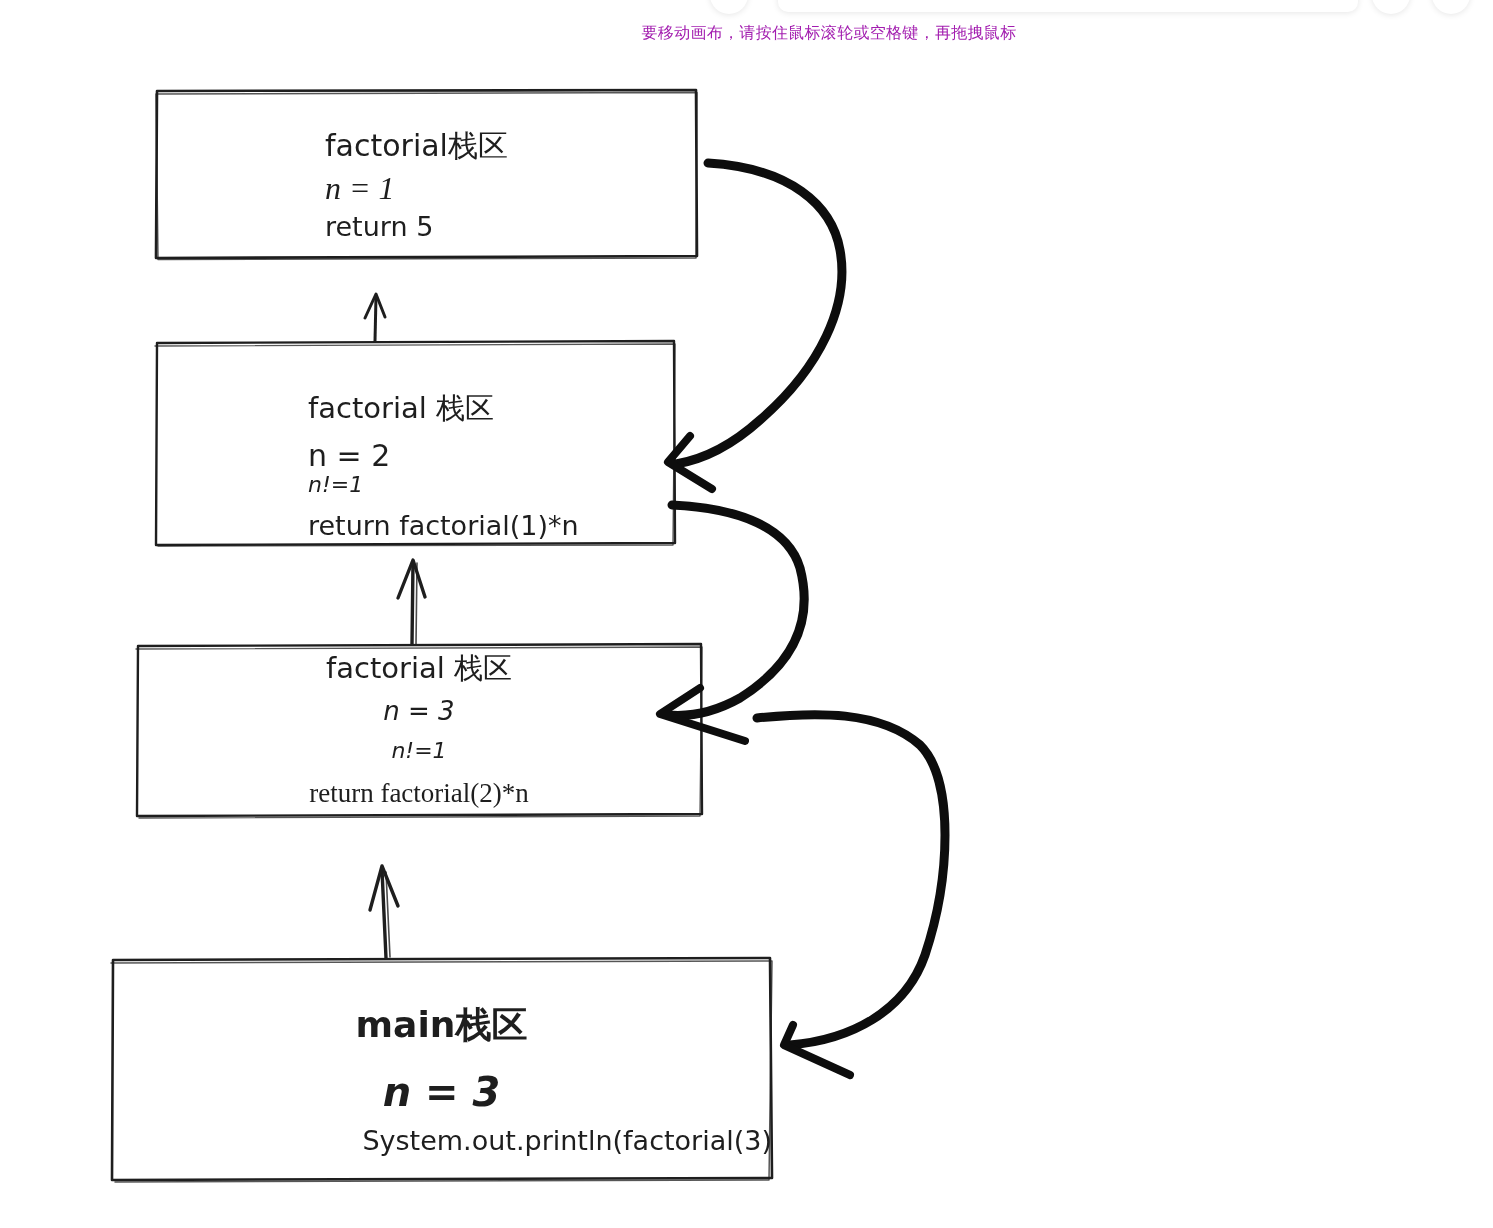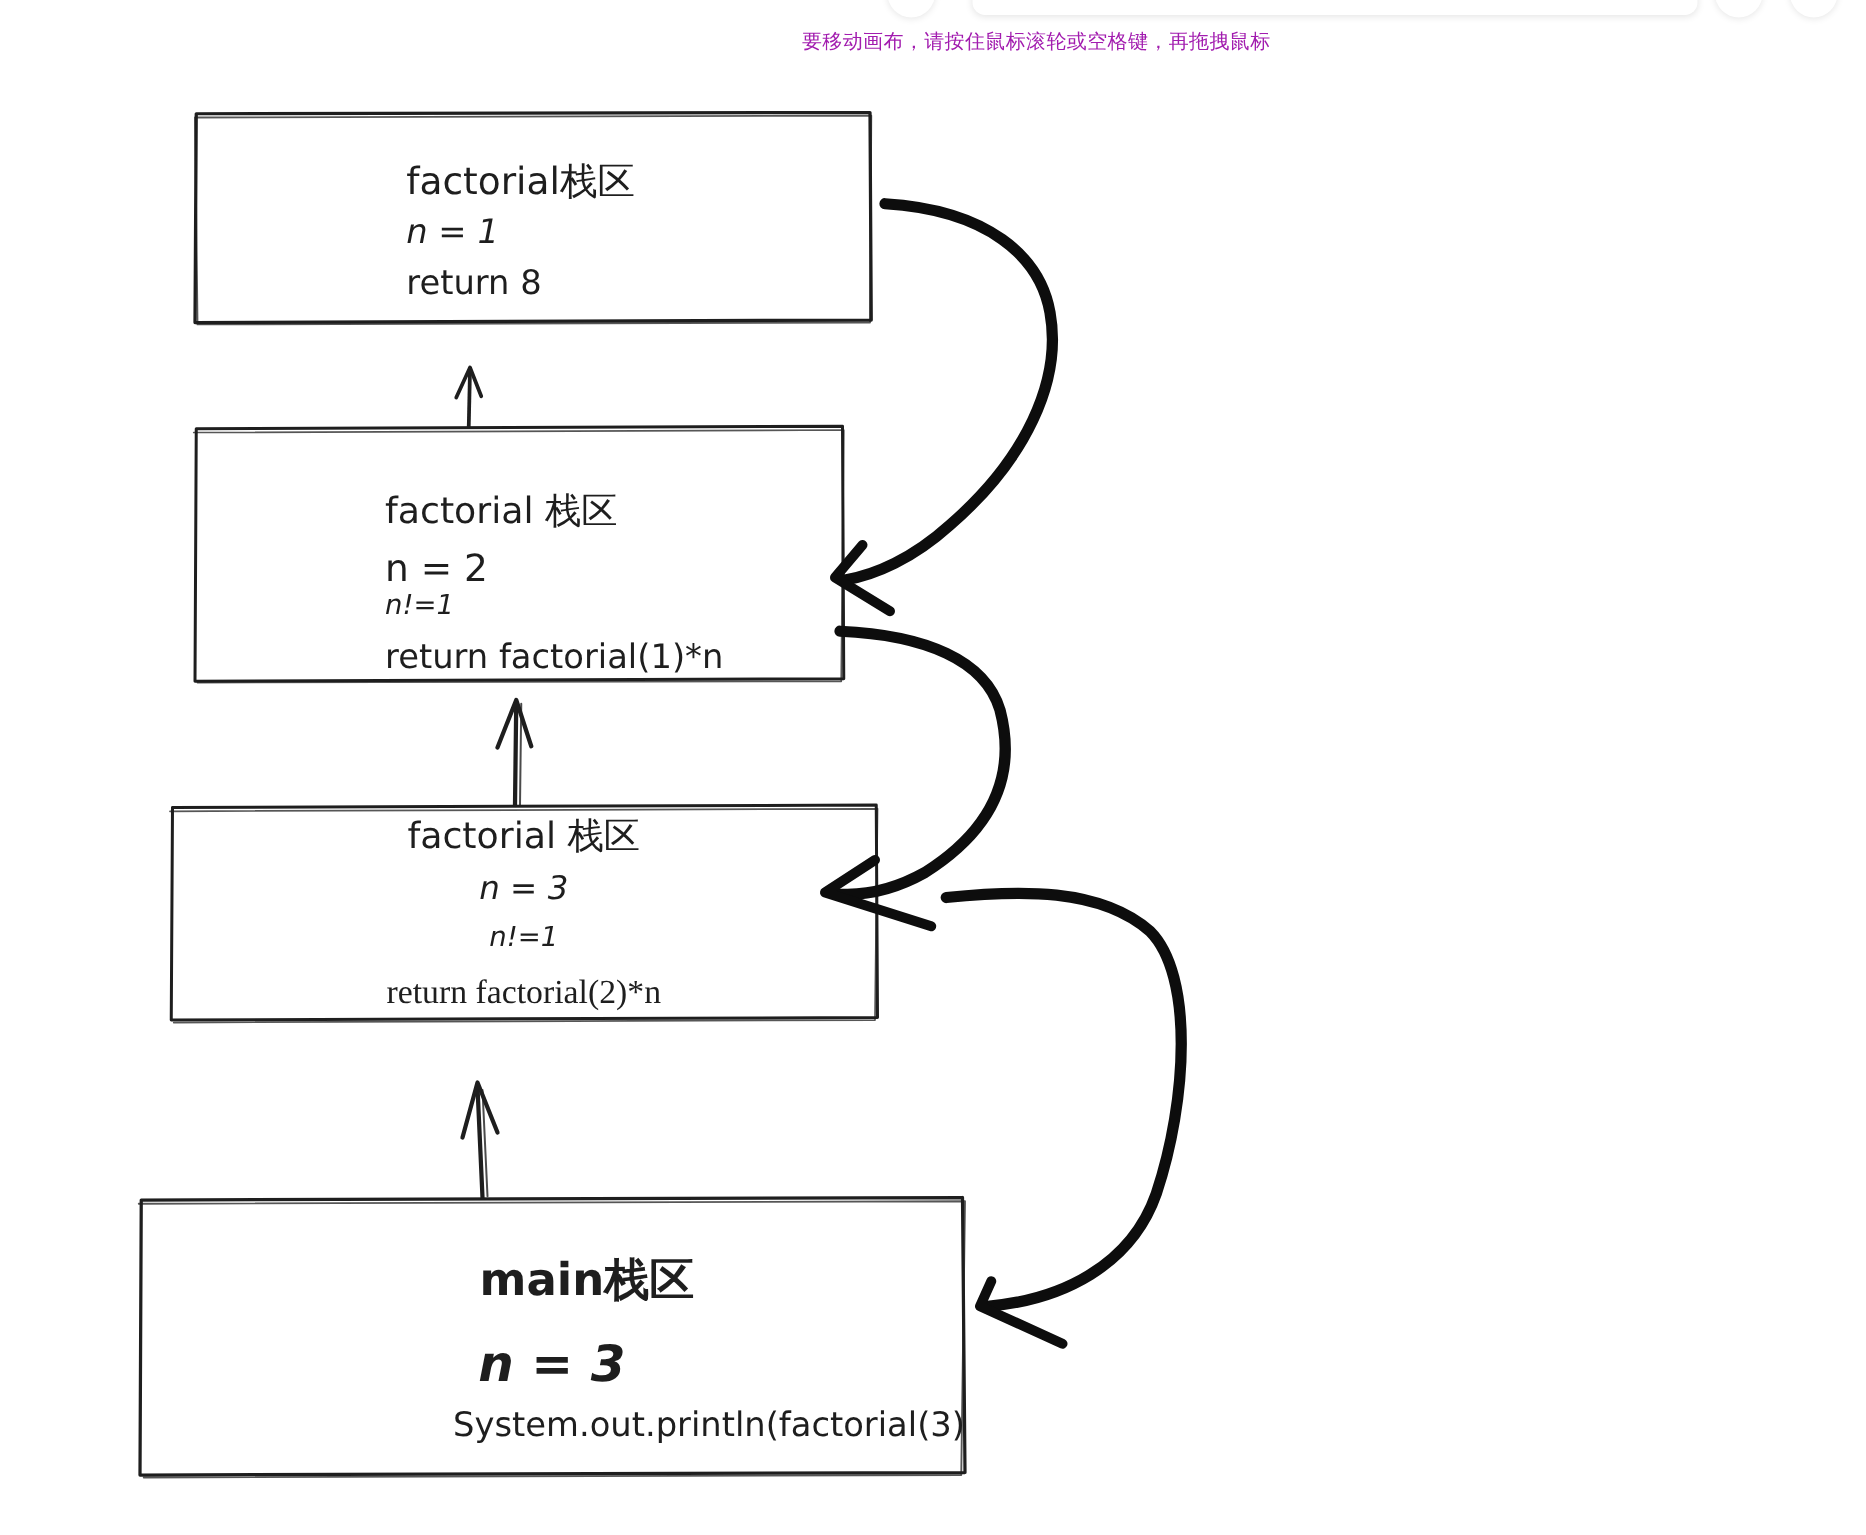--- a/index.html
+++ b/index.html
@@ -92,37 +92,37 @@
   .frame-text {
     position: absolute;
     color: #1e1e1e;
     font-family: "DejaVu Sans", "Liberation Sans", sans-serif;
     white-space: pre;
     line-height: 1.0;
   }
 
   
   #box1-l1 { left: 325px; top: 131px; font-size: 30px; }
-  #box1-l2 { left: 325px; top: 172px; font-size: 27px; font-style: italic; }
+  #box1-l2 { left: 325px; top: 172px; font-size: 32px; font-style: italic; font-family: Liberation Serif, serif; }
   #box1-l3 { left: 325px; top: 213px; font-size: 27px; }
 
   
   #box2-l1 { left: 308px; top: 394px; font-size: 29px; }
   #box2-l2 { left: 308px; top: 441px; font-size: 30px; }
   #box2-l3 { left: 308px; top: 474px; font-size: 22px; font-style: italic; }
   #box2-l4 { left: 308px; top: 512px; font-size: 27px; }
 
   
   #box3-l1 { left: 136px; top: 654px; width: 566px; text-align: center; font-size: 29px; }
   #box3-l2 { left: 136px; top: 698px; width: 566px; text-align: center; font-size: 26px; font-style: italic; }
   #box3-l3 { left: 136px; top: 740px; width: 566px; text-align: center; font-size: 22px; font-style: italic; }
   #box3-l4 { left: 136px; top: 780px; width: 566px; text-align: center; font-size: 27px; font-family: Liberation Serif, serif; }
 
   
-  #box4-l1 { left: 111px; top: 1007px; width: 661px; text-align: center; font-size: 36px; font-weight: bold; padding-left: 28px; }
+  #box4-l1 { left: 111px; top: 1007px; width: 661px; text-align: center; font-size: 36px; font-weight: bold; }
   #box4-l2 { left: 111px; top: 1072px; width: 661px; text-align: center; font-size: 40px; font-weight: bold; font-style: italic; }
   #box4-l3 { left: 111px; top: 1127px; width: 661px; text-align: right; font-size: 27px; }
 </style>
 </head>
 <body>
 
 <div id="top-chrome">
   <div class="float-panel" id="left-round-btn"></div>
   <div class="float-panel" id="toolbar-panel">
     
@@ -185,21 +185,21 @@
     </g>
 
     <g stroke="#0d0d0d" fill="none" stroke-width="9" stroke-linecap="round" stroke-linejoin="round">
       <path d="M757 718 C 815 712, 880 710, 920 745 C 955 780, 950 880, 925 955 C 905 1012, 850 1040, 790 1045"></path>
       <path d="M793 1025 L784 1045 L850 1075" stroke-width="8"></path>
     </g>
   </svg>
 
   <div class="frame-text" id="box1-l1">factorial栈区</div>
   <div class="frame-text" id="box1-l2">n = 1</div>
-  <div class="frame-text" id="box1-l3">return 8</div>
+  <div class="frame-text" id="box1-l3">return 5</div>
 
   <div class="frame-text" id="box2-l1">factorial 栈区</div>
   <div class="frame-text" id="box2-l2">n = 2</div>
   <div class="frame-text" id="box2-l3">n!=1</div>
   <div class="frame-text" id="box2-l4">return factorial(1)*n</div>
 
   <div class="frame-text" id="box3-l1">factorial 栈区</div>
   <div class="frame-text" id="box3-l2">n = 3</div>
   <div class="frame-text" id="box3-l3">n!=1</div>
   <div class="frame-text" id="box3-l4">return factorial(2)*n</div>

